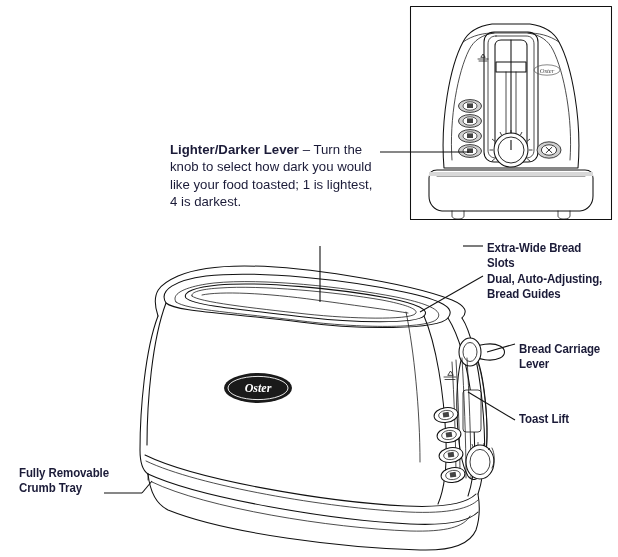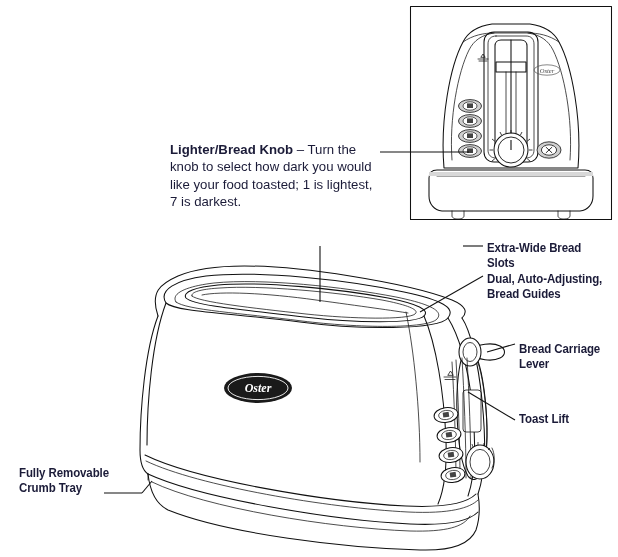--- a/index.html
+++ b/index.html
@@ -330,21 +330,21 @@
     </g>
     <g>
       <line class="lead" x1="468" y1="392" x2="515" y2="420"></line>
     </g>
     <g>
       <line class="lead" x1="104" y1="493" x2="142" y2="493"></line>
       <line class="lead" x1="142" y1="493" x2="152" y2="481"></line>
     </g>
   </svg>
 
-  <div id="knob-callout"><span class="lead">Lighter/Bread Knob</span><span> – </span><span class="body">Turn the knob to select how dark you would like your food toasted; 1 is lightest, 7 is darkest.</span></div>
+  <div id="knob-callout"><span class="lead">Lighter/Darker Lever</span><span> – </span><span class="body">Turn the knob to select how dark you would like your food toasted; 1 is lightest, 4 is darkest.</span></div>
 
   <div class="callout narrow" id="lbl-extra-wide">Extra-Wide Bread Slots</div>
 
   <div class="callout narrow" id="lbl-bread-guides">Dual, Auto-Adjusting,
 Bread Guides</div>
 
   <div class="callout narrow" id="lbl-carriage">Bread Carriage
 Lever</div>
 
   <div class="callout narrow" id="lbl-toast-lift">Toast Lift</div>

